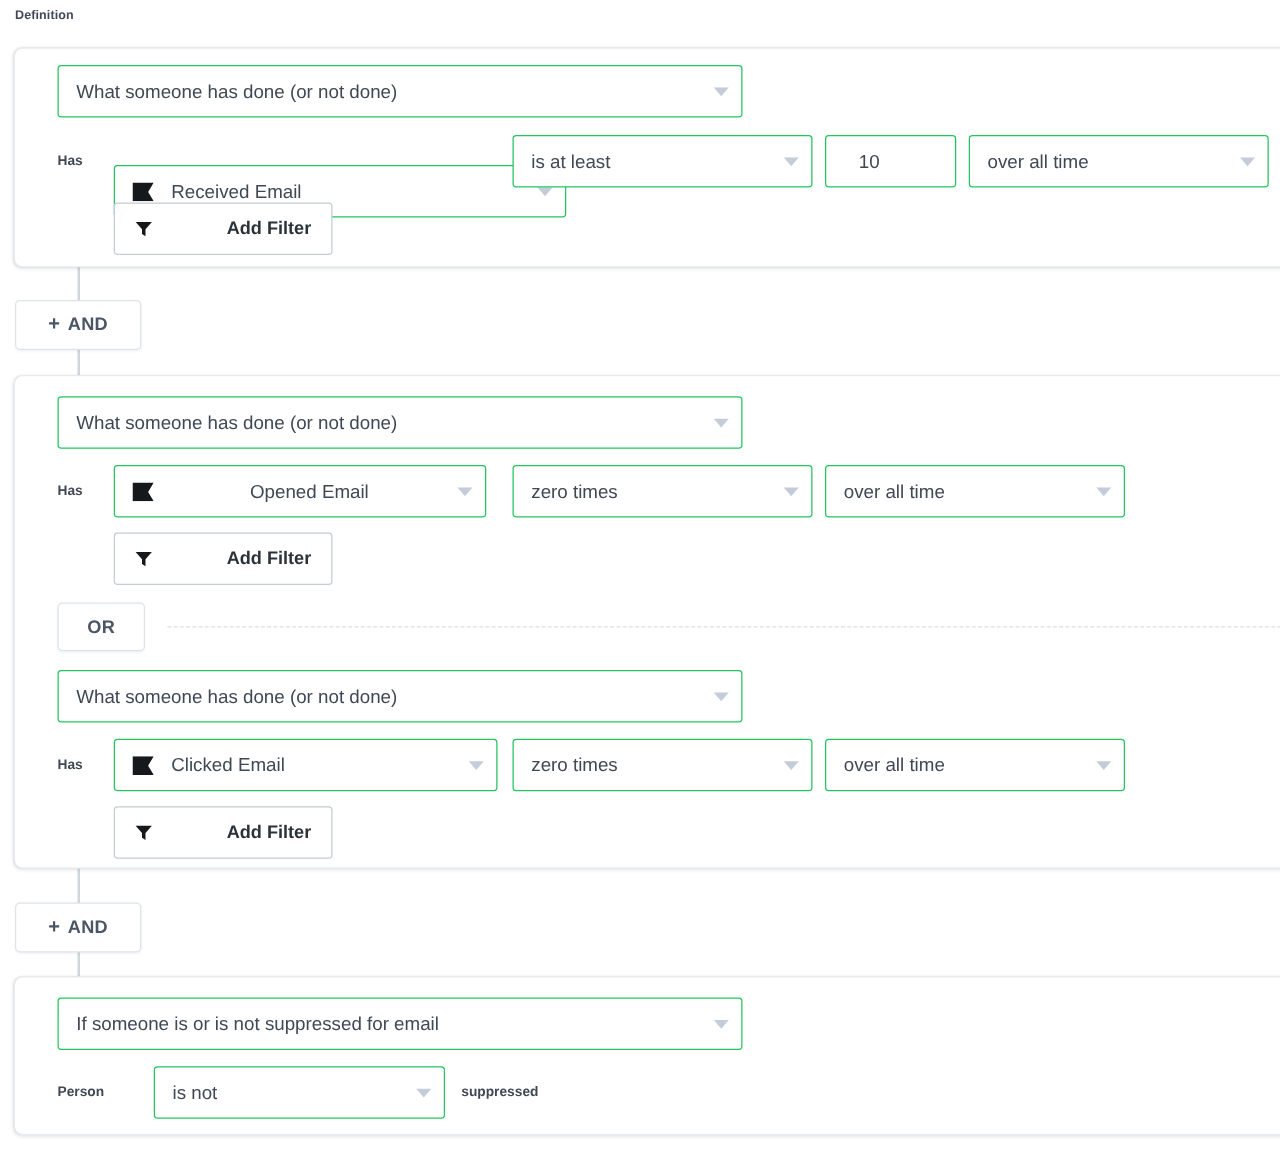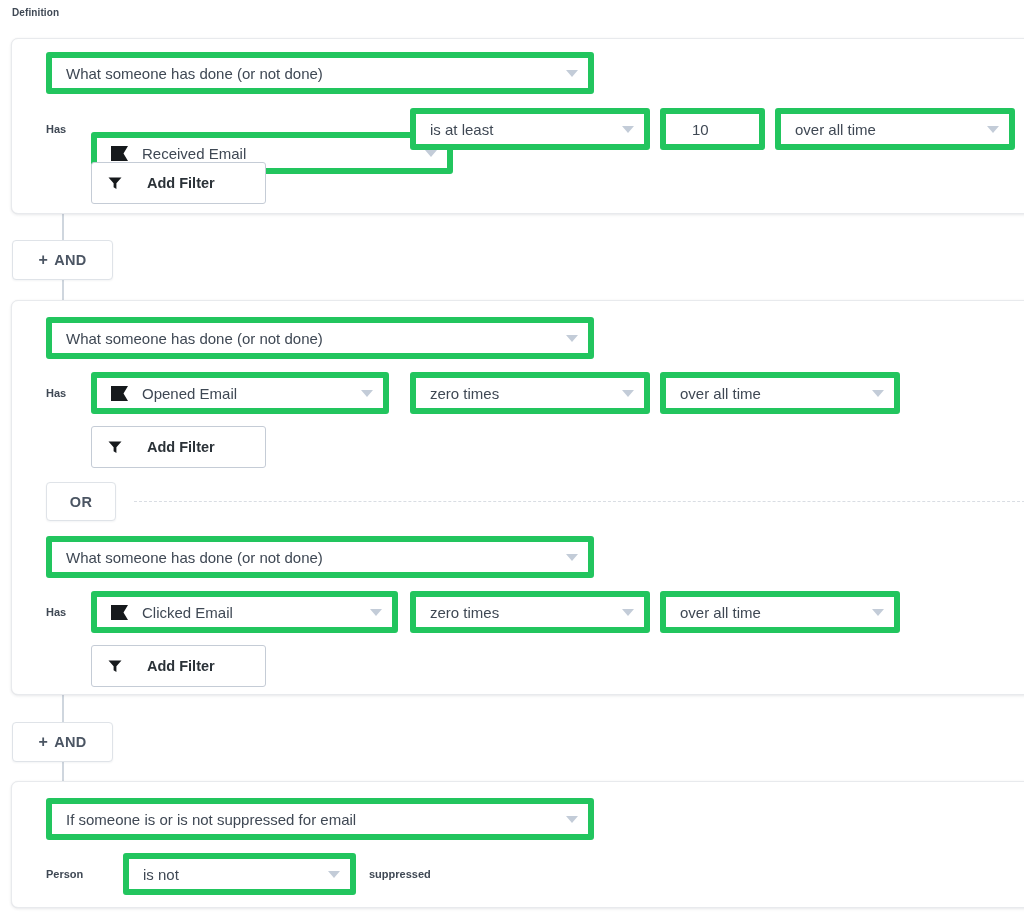--- a/index.html
+++ b/index.html
@@ -39,21 +39,21 @@
     border: 1px solid #e8eaed;
     border-radius: 7px;
     box-shadow: 0 1px 3px rgba(20,30,50,0.10), 0 0 1px rgba(20,30,50,0.06);
     z-index: 2;
   }
 
   
   .ctl {
     position: absolute;
     background: #ffffff;
-    border: 6px solid #22c55e;
+    border: 1px solid #22c55e;
     border-radius: 3px;
     height: 42px;
     display: flex;
     align-items: center;
     padding: 0 10px 0 14px;
     font-size: 15px;
     color: #3f4854;
     white-space: nowrap;
     overflow: hidden;
   }
@@ -87,21 +87,21 @@
 
   
   .addfilter {
     position: absolute;
     height: 42px;
     background: #ffffff;
     border: 1px solid #c5ccd6;
     border-radius: 3px;
     display: flex;
     align-items: center;
-    justify-content: flex-start;
+    justify-content: space-between;
     gap: 25px;
     font-size: 14.5px;
     font-weight: bold;
     color: #2b3238;
     padding: 0 16px;
   }
   .funnel { width: 14px; height: 14px; display:block; }
 
   
   .chip {
@@ -191,21 +191,21 @@
 
     <div class="ctl" style="left:34px; top:16px; width:548px;">
       <span class="val">What someone has done (or not done)</span>
       <span class="caret"></span>
     </div>
 
     <div class="lbl" style="left:34px; top:71px;">
       <span>Has</span>
     </div>
 
-    <div class="ctl" style="left:79px; top:71px; width:298px;">
+    <div class="ctl" style="left:79px; top:71px; width:298px;text-align:center;">
       <svg class="flag-icon" viewBox="0 0 17 15">
         <path d="M0 0 H17 L12.5 7.5 L17 15 H0 Z" fill="#16191c"></path>
       </svg>
       <span class="val">Opened Email</span>
       <span class="caret"></span>
     </div>
 
     <div class="ctl" style="left:398px; top:71px; width:240px;">
       <span class="val">zero times</span>
       <span class="caret"></span>

